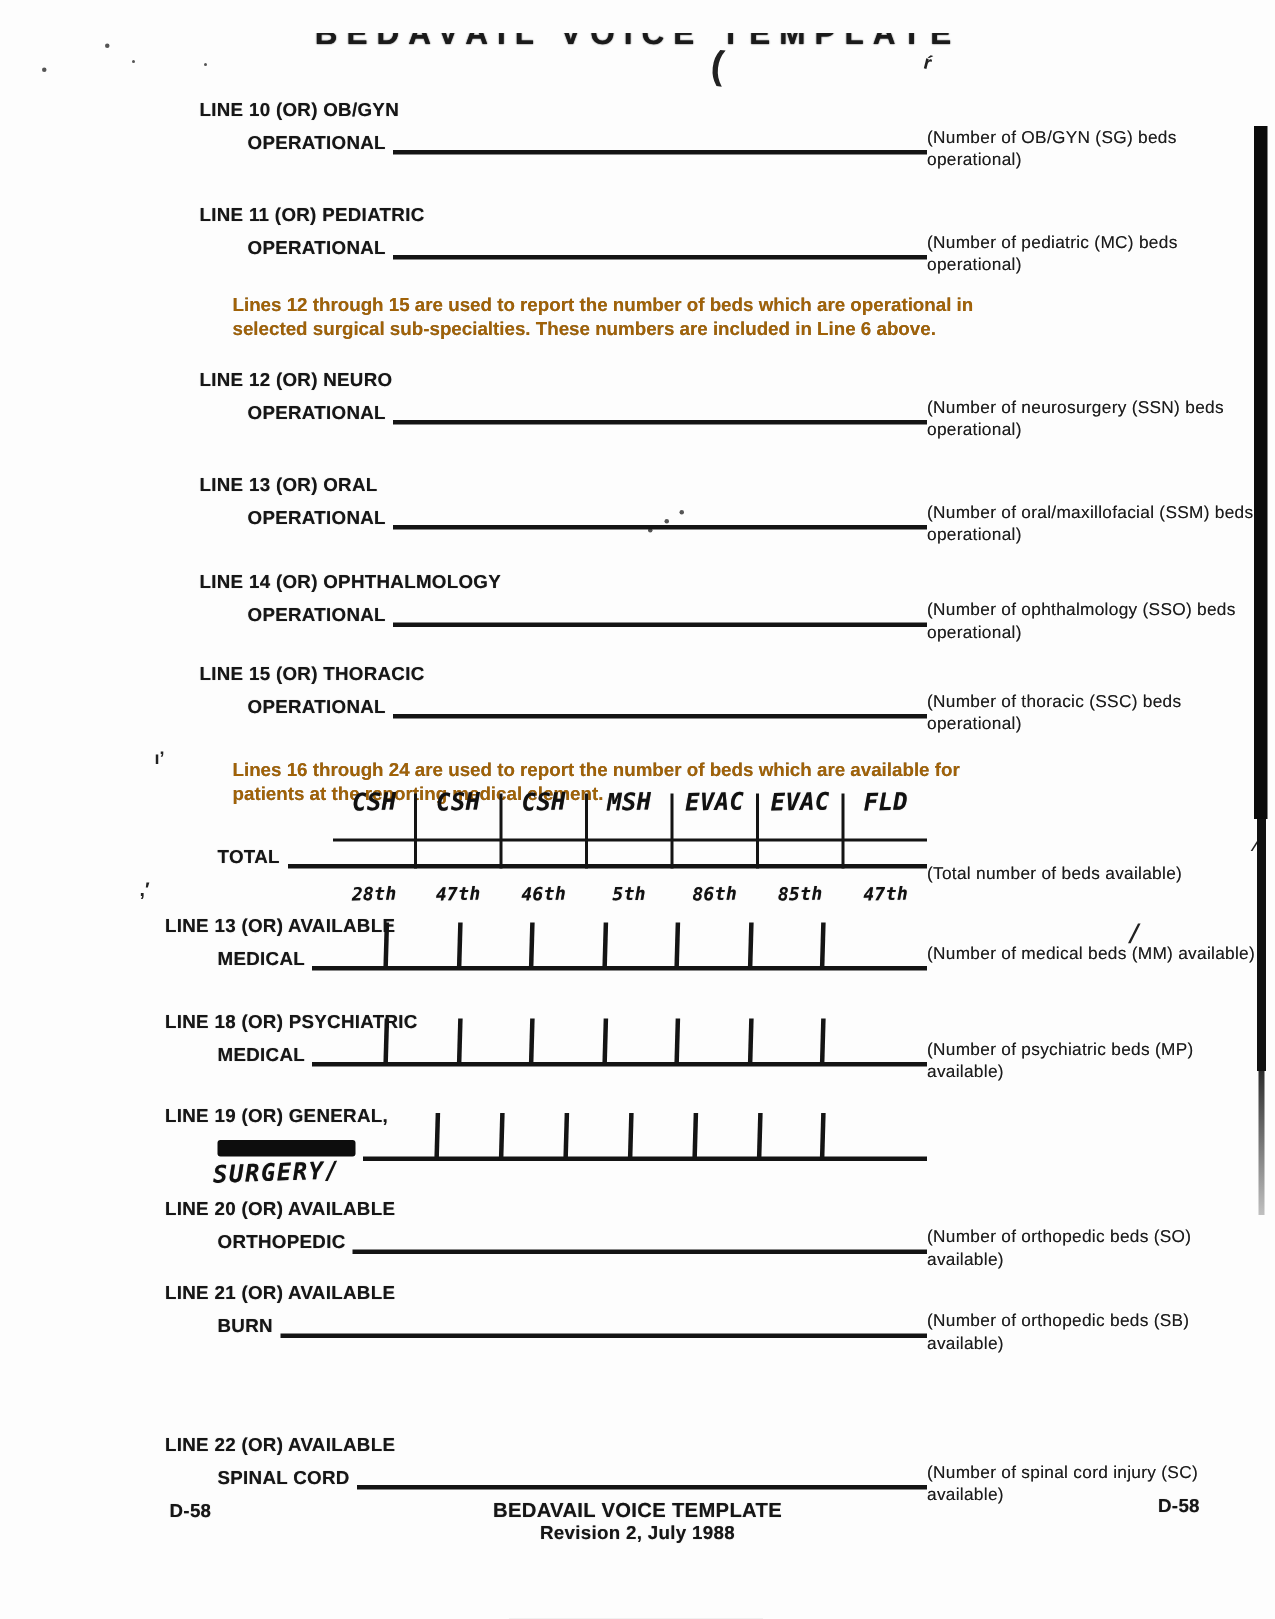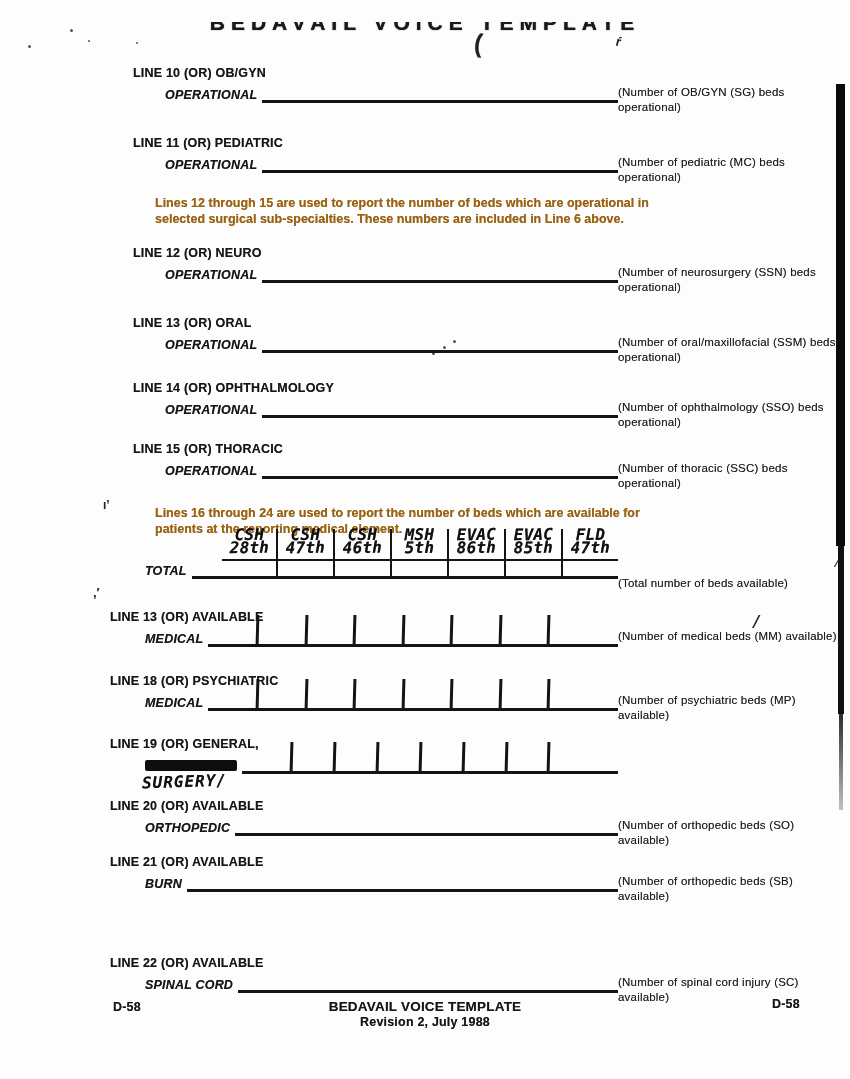--- a/index.html
+++ b/index.html
@@ -13,39 +13,39 @@
         letter-spacing:6px;color:#1a1a1a;text-shadow:0 0 1px #000;}
 
   
   .row{position:absolute;}
   .ga{left:133px;width:485px;}
   .gb{left:110px;width:508px;}
   .t1{font-size:12.5px;line-height:15px;}
   .t2{display:flex;align-items:flex-end;}
   .ga .sub{margin-left:32px;}
   .gb .sub{margin-left:35px;}
-  .sub{font-size:12.5px;line-height:16px;white-space:nowrap;padding-right:5px;font-style:italic;}
+  .sub{font-size:12.5px;line-height:16px;white-space:nowrap;padding-right:5px;}
   .blank{flex:1;border-bottom:3px solid #141414;height:19px;position:relative;}
   .desc{position:absolute;left:100%;margin-left:0;top:19px;width:222px;
         font-size:11.5px;line-height:14.5px;font-weight:normal;color:#1c1c1c;text-shadow:0 0 .4px rgba(0,0,0,.5);}
 
   
   .para{position:absolute;left:155px;width:520px;font-size:12.5px;line-height:15.5px;
         font-weight:bold;color:#a16207;text-shadow:0 0 .4px rgba(0,0,0,.45);}
 
   
   .hand{font-family:"DejaVu Sans Mono",monospace;font-style:italic;font-weight:bold;color:#111;}
 
   
   .bedgrid{position:absolute;left:30px;width:396px;bottom:-3px;height:50px;display:flex;}
   .bcell{flex:1;border-right:2.5px solid #141414;position:relative;text-align:center;padding-top:0;}
   .bcell:last-child{border-right:none;}
   .bedmid{position:absolute;left:0;right:0;top:30px;border-top:2.5px solid #141414;}
   .bunit{display:block;font-size:16px;line-height:12px;transform:rotate(-1deg);}
-  .bord{display:block;font-size:16px;line-height:14px;transform:rotate(-1deg);}
+  .bord{display:block;font-size:12px;line-height:14px;transform:rotate(-1deg);margin-top:48px;}
 
   
   .ticks{position:absolute;left:48px;right:68px;bottom:-2px;height:31px;display:flex;justify-content:space-between;}
   .tick{width:2.5px;height:100%;background:#141414;transform:rotate(1.6deg);}
 
   
   .redact{display:inline-block;width:92px;height:11px;background:#0d0d0d;border-radius:2px;margin:0 5px 3px 35px;}
   .hand-correct{position:absolute;left:32px;top:35px;font-size:16px;letter-spacing:1px;transform:rotate(-2deg);}
 
   

